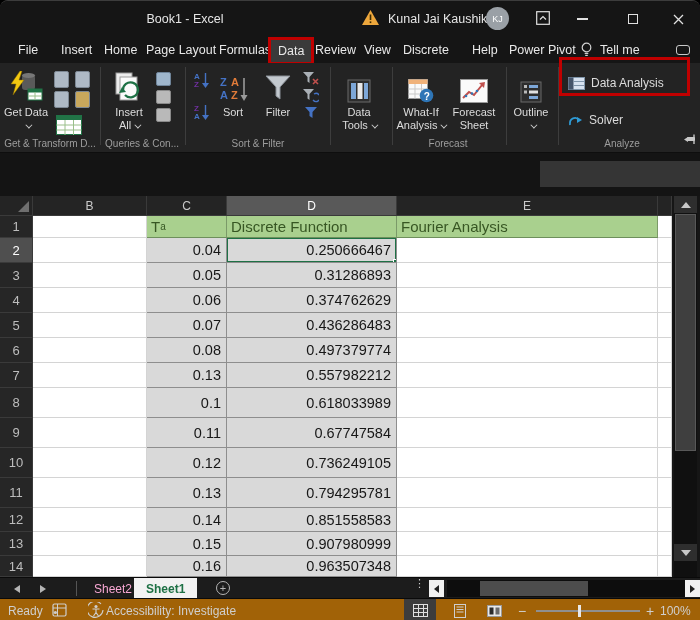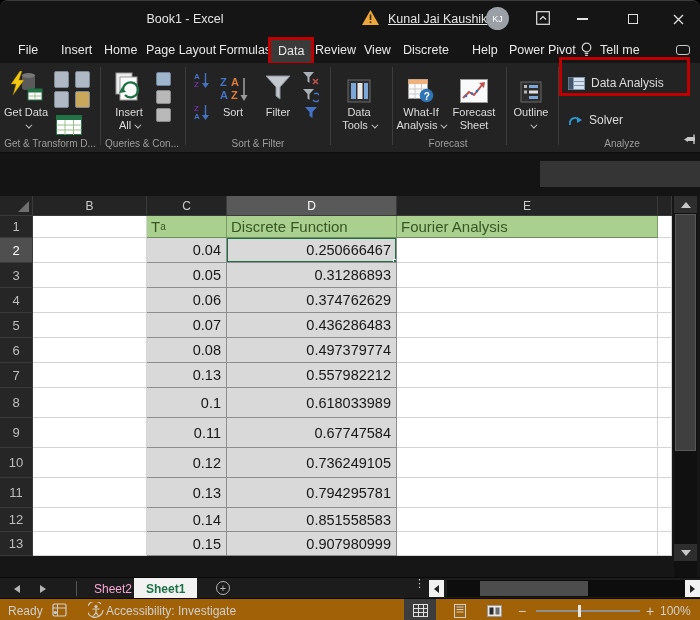--- a/index.html
+++ b/index.html
@@ -4,21 +4,21 @@
 <style>
   html,body{margin:0;padding:0;background:#000;}
   *{box-sizing:border-box;}
   .screen{position:relative;width:700px;height:620px;background:#161616;overflow:hidden;
     font-family:"Liberation Sans","DejaVu Sans",sans-serif;border-radius:8px 8px 0 0;border-top:1px solid #3c3c3c;padding-left:24px;}
 
   
   .titlebar{position:absolute;left:0;top:0;width:700px;height:36px;background:#151515;}
   .tb-title{position:absolute;left:140px;top:11px;width:90px;text-align:center;color:#e6e6e6;font-size:12.5px;}
   .tb-warning{position:absolute;left:362px;top:9px;}
-  .tb-user{position:absolute;left:388px;top:11px;color:#e6e6e6;font-size:12.5px;text-decoration:underline;}
+  .tb-user{position:absolute;left:388px;top:11px;color:#e6e6e6;font-size:12.5px;}
   .tb-avatar{position:absolute;left:486px;top:6px;width:23px;height:23px;border-radius:50%;background:#9aa0a6;
     color:#fff;font-size:9px;display:flex;align-items:center;justify-content:center;}
   .tb-ribbonopts{position:absolute;left:536px;top:10px;width:14px;height:14px;}
   .winbtn{position:absolute;top:0;width:40px;height:36px;display:flex;align-items:center;justify-content:center;}
   .wb-min{left:562px;} .wb-max{left:613px;} .wb-close{left:658px;}
   .min-glyph{width:11px;height:1.5px;background:#e0e0e0;}
   .max-glyph{width:10px;height:10px;border:1.2px solid #e0e0e0;}
 
   
   .menubar{position:absolute;left:0;top:36px;width:700px;height:26px;background:#151515;}
@@ -501,20 +501,28 @@
           <div class="cell white w-f"></div>
         </div>
         <div class="grow" style="height: 24px;">
           <div class="rh">13</div>
           <div class="cell white w-b"></div>
           <div class="cell gray num w-c">0.15</div>
           <div class="cell gray num w-d">0.907980999</div>
           <div class="cell white w-e"></div>
           <div class="cell white w-f"></div>
         </div>
+        <div class="grow" style="height: 21px;">
+          <div class="rh">14</div>
+          <div class="cell white w-b"></div>
+          <div class="cell gray num w-c">0.16</div>
+          <div class="cell gray num w-d">0.963507348</div>
+          <div class="cell white w-e"></div>
+          <div class="cell white w-f"></div>
+        </div>
       </div>
 
     <div class="vscroll">
       <div class="vs-btn vs-up">
           <div class="tri-up"></div>
         </div>
       <div class="vs-thumb"></div>
       <div class="vs-btn vs-down">
           <div class="tri-down"></div>
         </div>

